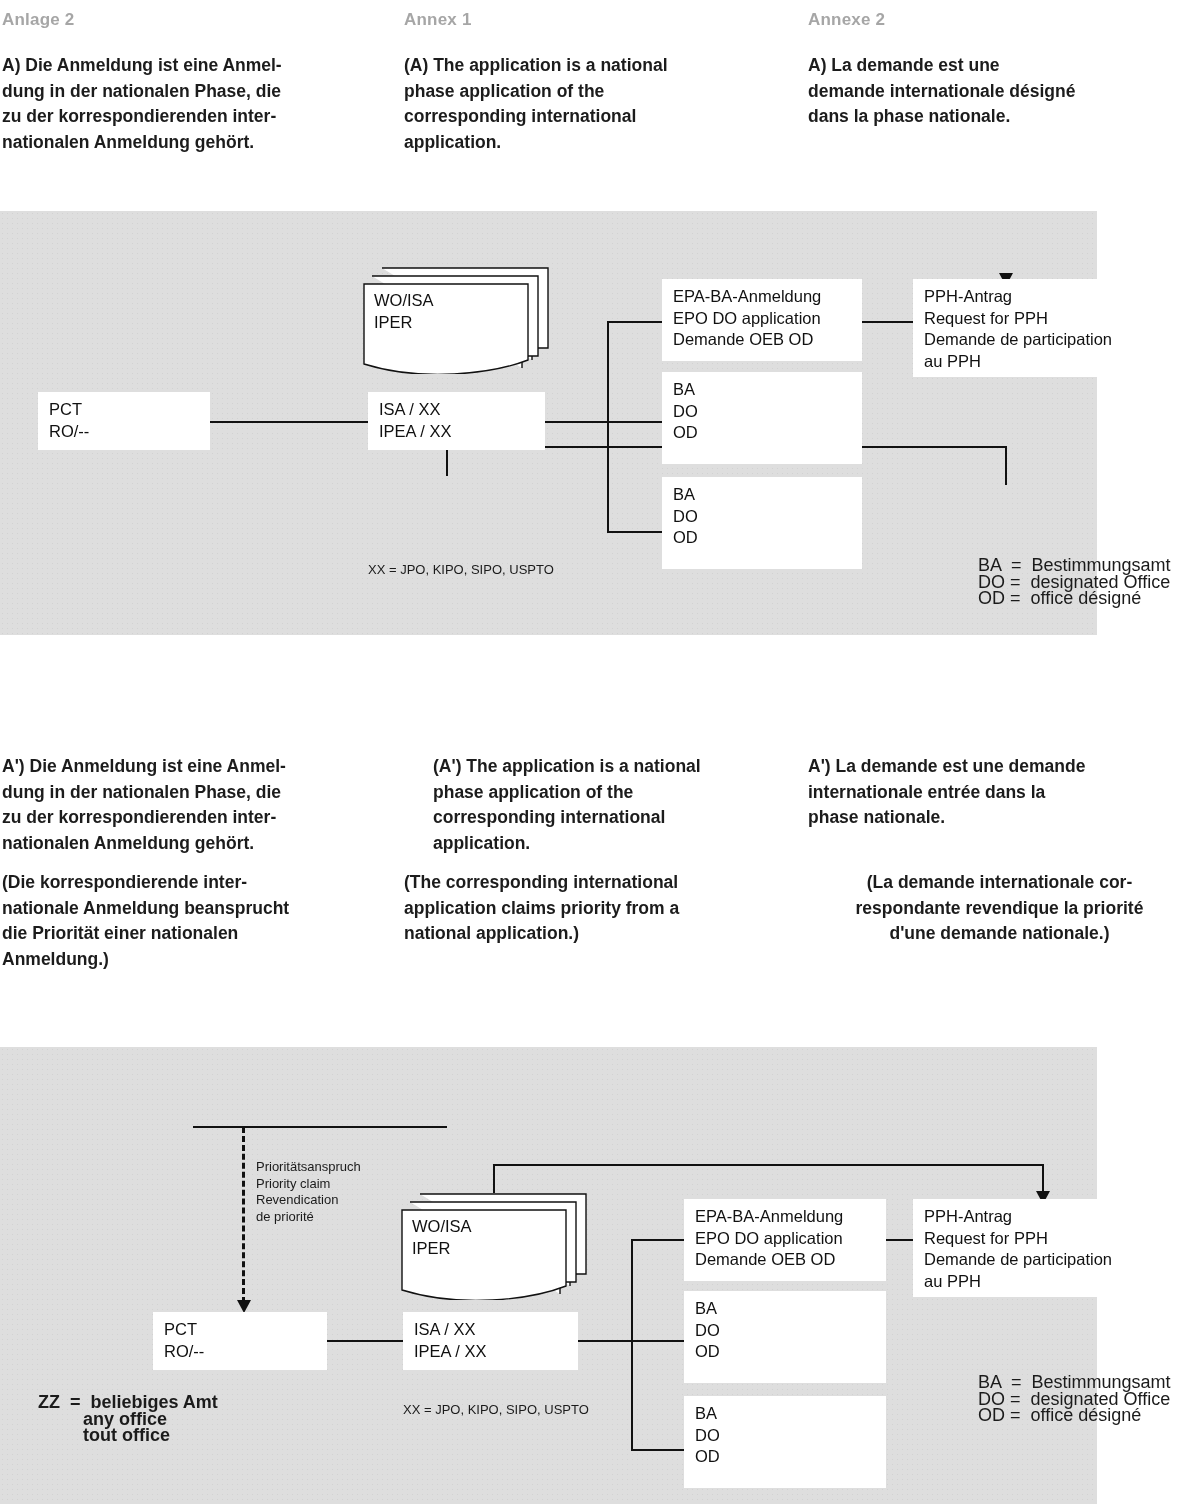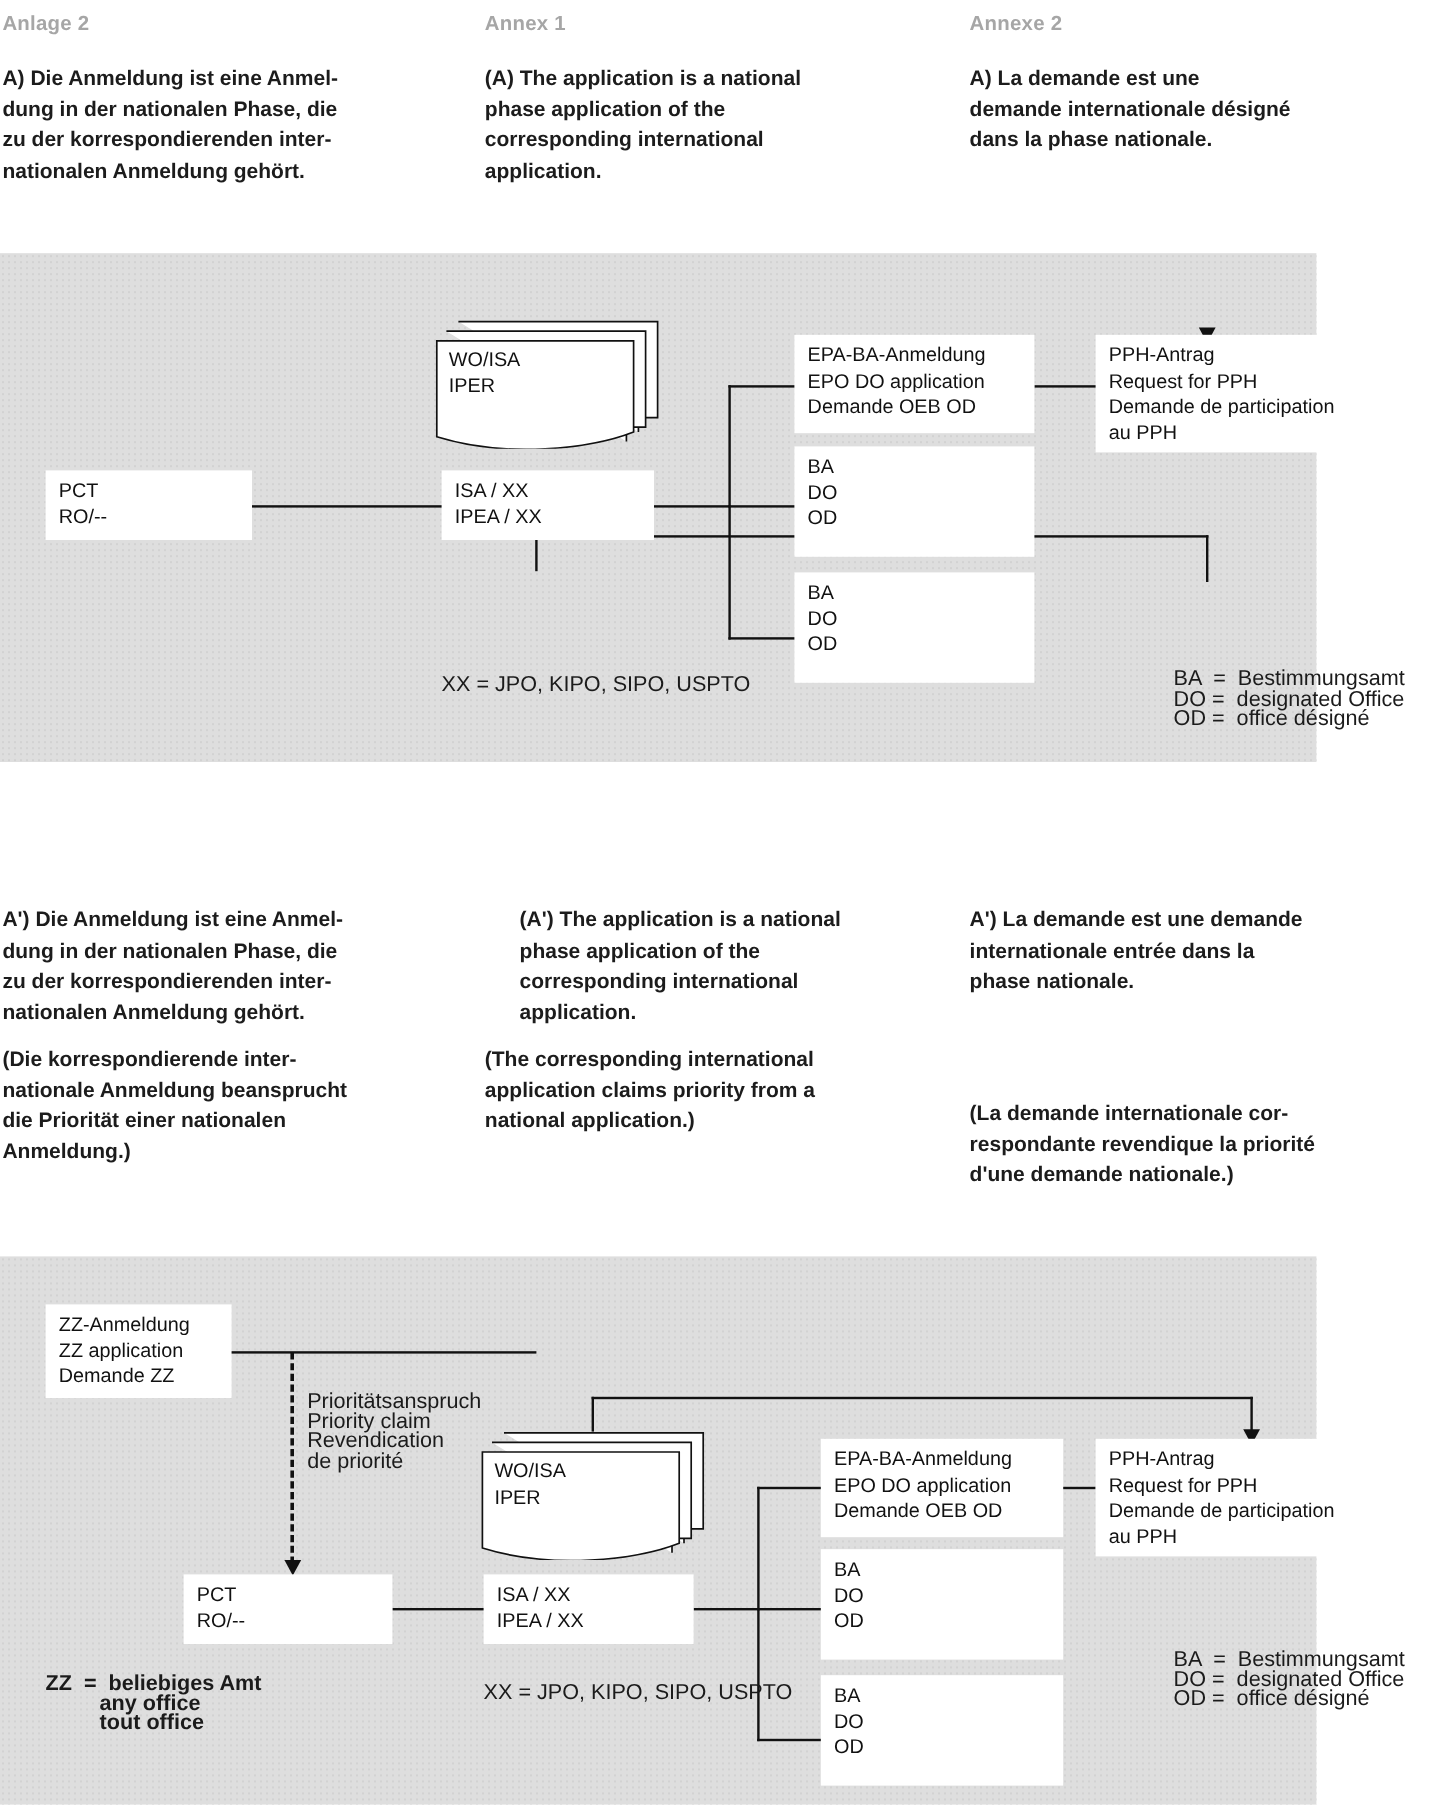--- a/index.html
+++ b/index.html
@@ -20,21 +20,21 @@
     position:absolute;left:0;width:1097px;background:#dedede;
     background-image:radial-gradient(#d2d2d2 0.7px, transparent 0.8px);
     background-size:5px 5px;
   }
   .box{
     position:absolute;background:#ffffff;box-sizing:border-box;
     font-size:16.5px;color:#111;line-height:21.5px;
     padding:7px 0 0 11px;white-space:pre-line;
   }
   .note{
-    position:absolute;font-size:18px;color:#1b1b1b;line-height:16.5px;
+    position:absolute;font-size:13px;color:#1b1b1b;line-height:16.5px;
     white-space:pre-line;
   }
   .legend{
     position:absolute;font-size:18px;color:#1b1b1b;line-height:16.5px;
     white-space:pre;
   }
   .ln{position:absolute;background:#111;}
   .hln{height:2.2px;}
   .vln{width:2.2px;}
   .dash{
@@ -134,29 +134,26 @@
 <div class="para" style="left:404px;top:754px;width:400px;margin-left:29px;">(A') The application is a national
 phase application of the
 corresponding international
 application.</div>
 <div class="para" style="left:404px;top:870px;width:400px;">(The corresponding international
 application claims priority from a
 national application.)</div>
 <div class="para" style="left:808px;top:754px;width:383px;">A') La demande est une demande
 internationale entrée dans la
 phase nationale.</div>
-<div class="para" style="left:808px;top:915px;width:383px;">(La demande internationale cor-
+<div class="para" style="left:808px;top:870px;width:383px;text-align:center;">(La demande internationale cor-
 respondante revendique la priorité
 d'une demande nationale.)</div>
 
 <div class="panel" style="top:1047px;height:457px;">
 
-  <div class="box" style="left:38px;top:40px;width:155px;height:78px;">ZZ-Anmeldung
-ZZ application
-Demande ZZ</div>
 
   <div class="ln hln" style="left:193px;top:79px;width:254px;"></div>
   <div class="dash" style="left:242px;top:80px;height:176px;"></div>
   <div class="arrow-d" style="left:237px;top:253px;"></div>
   <div class="note" style="left:256px;top:112px;">Prioritätsanspruch
 Priority claim
 Revendication
 de priorité</div>
 
   <div class="ln hln" style="left:493px;top:117px;width:551px;"></div>

